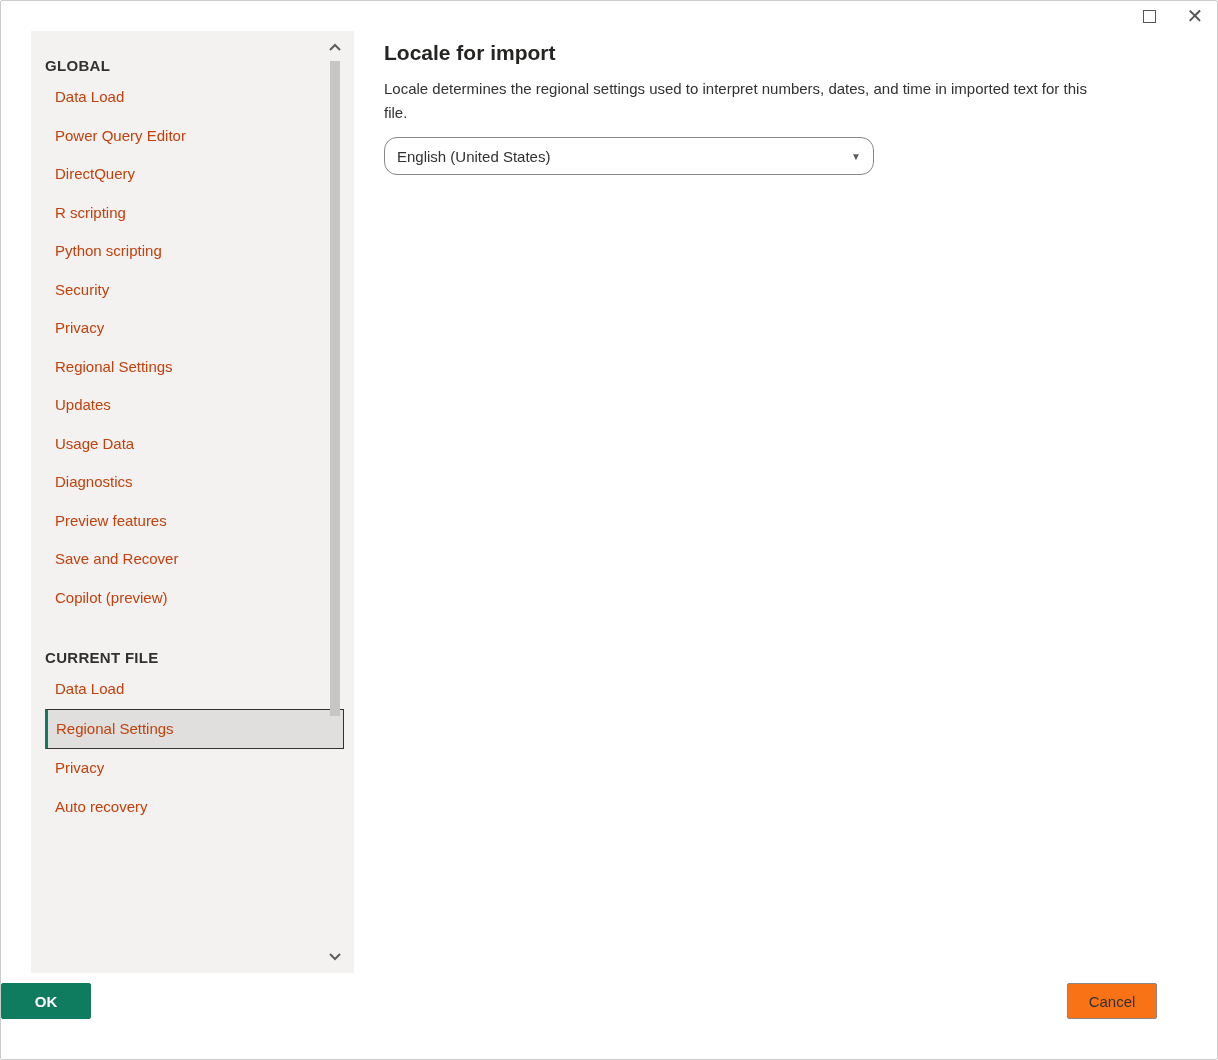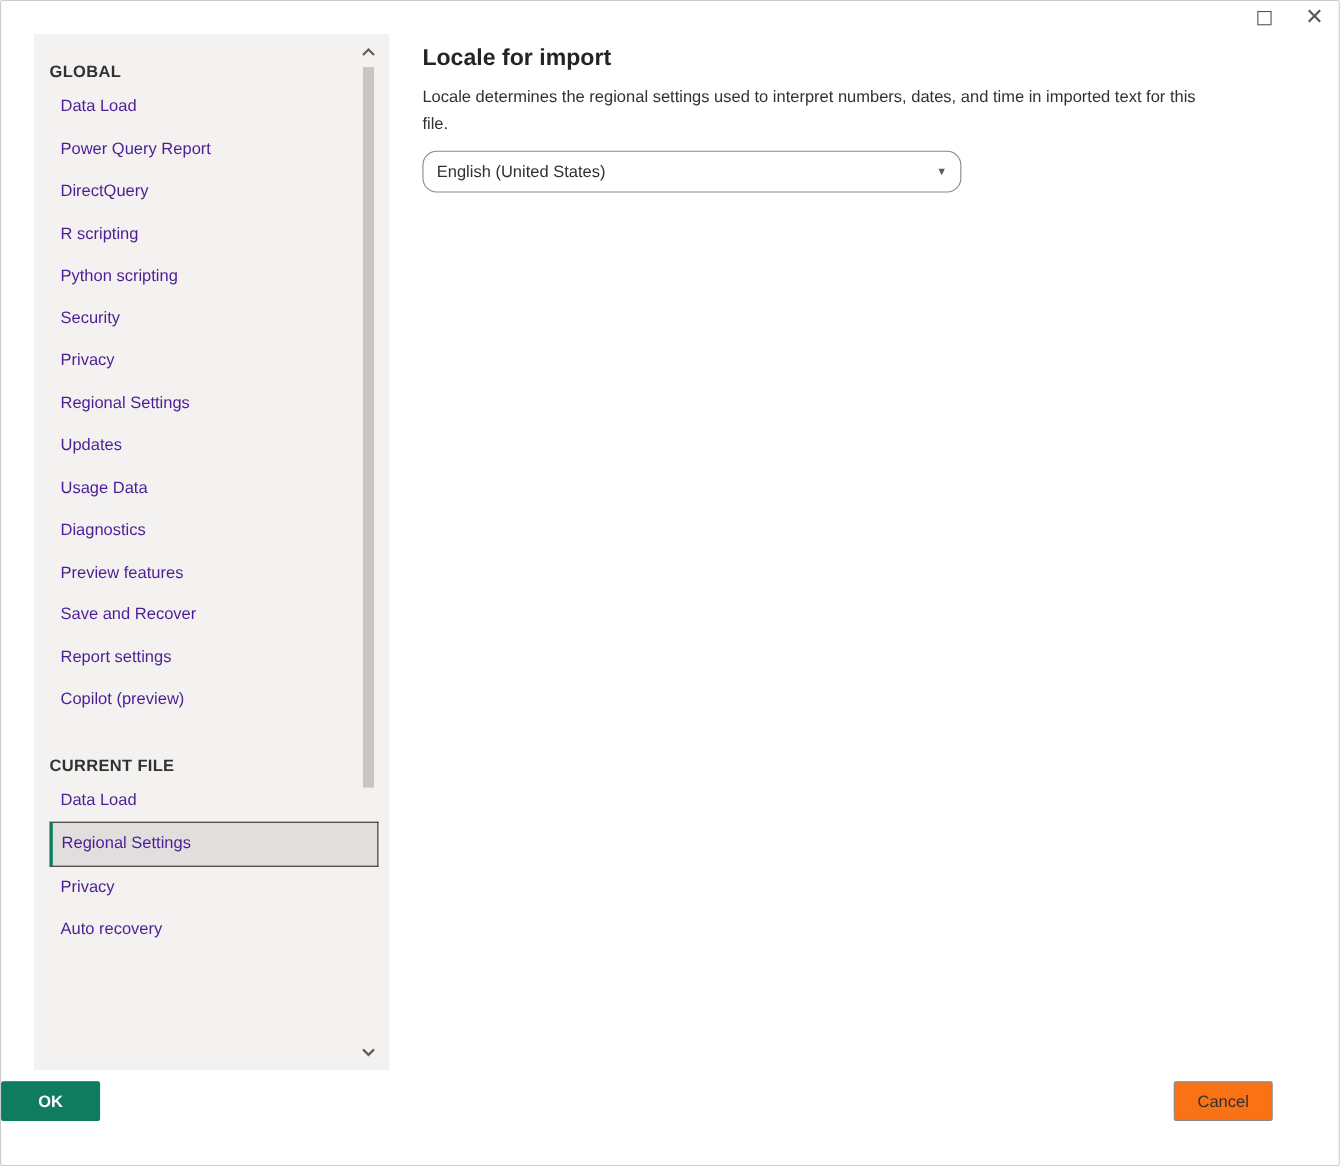--- a/index.html
+++ b/index.html
@@ -78,21 +78,21 @@
     }
     .section-header {
       font-size: 15px;
       font-weight: 600;
       color: #323130;
       letter-spacing: 0.3px;
       padding: 8px 0 4px 0;
     }
     .nav-item {
       font-size: 15px;
-      color: #4c1d95;
+      color: #c2410c;
       padding: 8px 8px 8px 10px;
       margin: 0;
       cursor: pointer;
       line-height: 1.5;
     }
     .nav-item.selected {
       background: #e1dfdd;
       border: 1px solid #323130;
       border-left: 3px solid #0f7b5f;
       padding-left: 8px;
@@ -205,33 +205,32 @@
     </div>
     <div class="win-btn">
       <span class="close-x">✕</span>
     </div>
   </div>
   <div class="main-area">
     <div class="sidebar">
       <div class="sidebar-content" id="sidebar-content">
           <div class="section-header">GLOBAL</div>
           <div class="nav-item">Data Load</div>
-          <div class="nav-item">Power Query Report</div>
+          <div class="nav-item">Power Query Editor</div>
           <div class="nav-item">DirectQuery</div>
           <div class="nav-item">R scripting</div>
           <div class="nav-item">Python scripting</div>
           <div class="nav-item">Security</div>
           <div class="nav-item">Privacy</div>
           <div class="nav-item">Regional Settings</div>
           <div class="nav-item">Updates</div>
           <div class="nav-item">Usage Data</div>
           <div class="nav-item">Diagnostics</div>
           <div class="nav-item">Preview features</div>
           <div class="nav-item">Save and Recover</div>
-          <div class="nav-item">Report settings</div>
           <div class="nav-item">Copilot (preview)</div>
           <div class="section-gap"></div>
           <div class="section-header">CURRENT FILE</div>
           <div class="nav-item">Data Load</div>
           <div class="nav-item selected">Regional Settings</div>
           <div class="nav-item">Privacy</div>
           <div class="nav-item">Auto recovery</div>
         </div>
       <div class="scroll-track">
         <div class="scroll-arrow">

